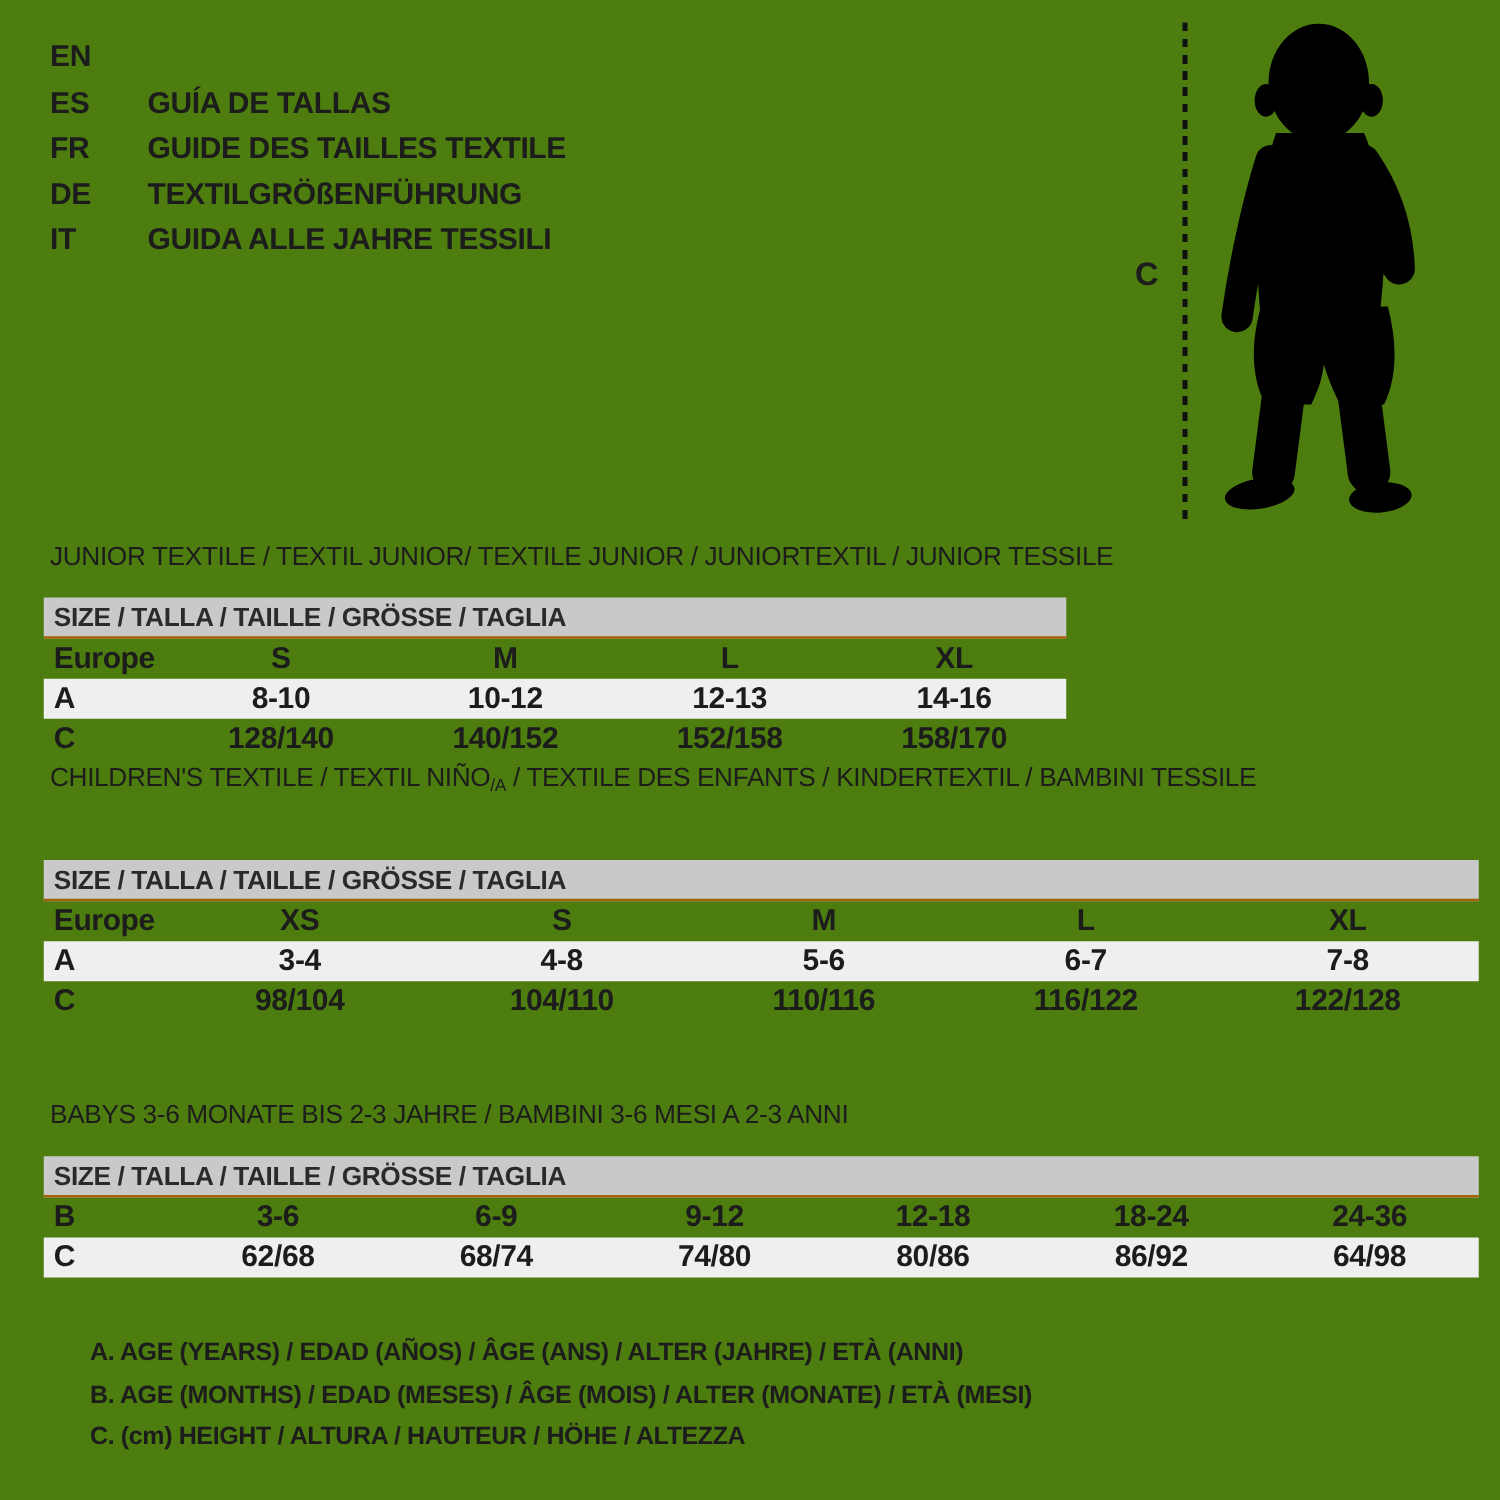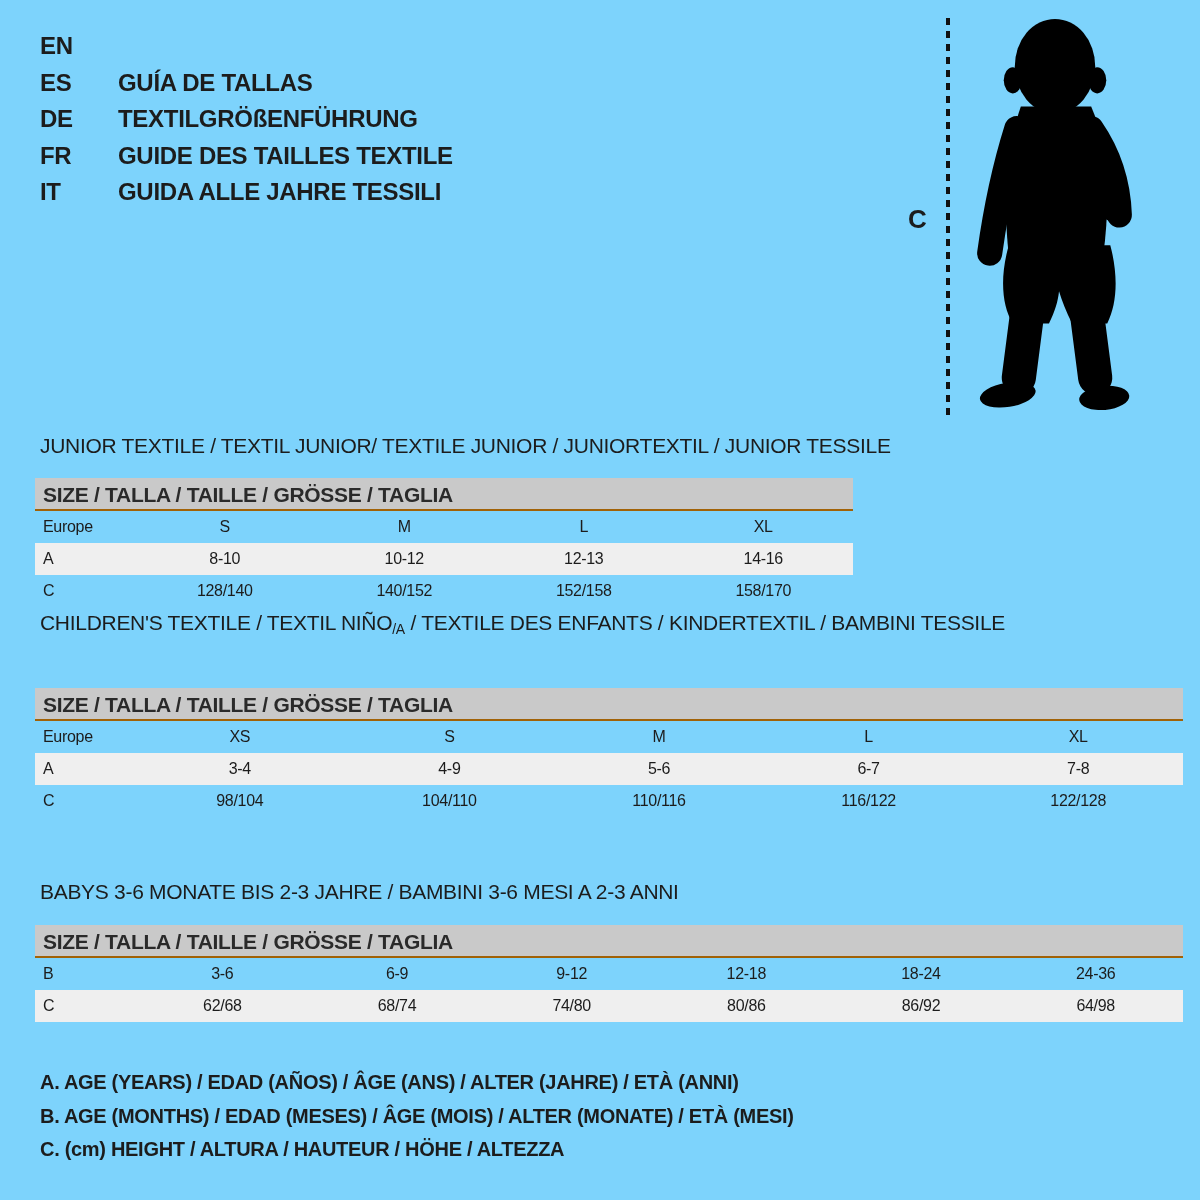--- a/index.html
+++ b/index.html
@@ -1,20 +1,20 @@
 <!DOCTYPE html>
 <html><head>
 <meta charset="utf-8">
 <style>
   html, body { margin: 0; padding: 0; background: #ffffff; }
   .canvas {
     position: relative;
     width: 1200px;
     height: 1200px;
-    background: #7dd3fc;
+    background: #4d7c0f;
     font-family: "Liberation Sans", sans-serif;
     font-stretch: condensed;
     letter-spacing: -0.3px;
     color: #1c1c1c;
     overflow: hidden;
   }
 
   
   .lang-block { position: absolute; left: 40px; top: 28px; }
   .lang-row { display: flex; font-size: 24px; font-weight: 700; line-height: 36.5px; }
@@ -41,52 +41,52 @@
   .t-junior   { top: 478px; width: 818px; }
   .t-children { top: 688px; width: 1148px; }
   .t-babies   { top: 925px; width: 1148px; }
 
   .size-bar {
     height: 33px; line-height: 33px; box-sizing: border-box;
     background: #c9c9c9; border-bottom: 2px solid #a16207;
     font-size: 21px; font-weight: 700; padding-left: 8px; color: #2a2a2a;
     white-space: nowrap; overflow: hidden;
   }
-  .trow { display: grid; height: 32px; align-items: center; font-size: 16px; }
+  .trow { display: grid; height: 32px; align-items: center; font-size: 24px; font-weight: bold; }
   .t-junior   .trow { grid-template-columns: 100px repeat(4, 1fr); }
   .t-children .trow { grid-template-columns: 100px repeat(5, 1fr); }
   .t-babies   .trow { grid-template-columns: 100px repeat(6, 1fr); }
   .trow.shaded { background: #efefef; }
   .rlabel { padding-left: 8px; text-align: left; }
   .cell { text-align: center; }
 
   
   .legend { position: absolute; left: 40px; top: 1066px; }
-  .legend-line { font-size: 20px; font-weight: 700; line-height: 33.5px; white-space: nowrap; }
+  .legend-line { font-size: 20px; font-weight: 700; line-height: 33.5px; white-space: nowrap; margin-left: 32px; }
 </style>
 </head>
 <body>
 
 <div class="canvas">
 
   <div class="lang-block">
     <div class="lang-row">
       <span class="lang-code">EN</span>
     </div>
     <div class="lang-row">
       <span class="lang-code">ES</span>
       <span class="lang-label">GUÍA DE TALLAS</span>
     </div>
     <div class="lang-row">
+      <span class="lang-code">FR</span>
+      <span class="lang-label">GUIDE DES TAILLES TEXTILE</span>
+    </div>
+    <div class="lang-row">
       <span class="lang-code">DE</span>
       <span class="lang-label">TEXTILGRÖßENFÜHRUNG</span>
-    </div>
-    <div class="lang-row">
-      <span class="lang-code">FR</span>
-      <span class="lang-label">GUIDE DES TAILLES TEXTILE</span>
     </div>
     <div class="lang-row">
       <span class="lang-code">IT</span>
       <span class="lang-label">GUIDA ALLE JAHRE TESSILI</span>
     </div>
   </div>
 
   <div class="measure-line"></div>
   <div class="measure-label">C</div>
   <svg class="silhouette" viewBox="0 0 182 402" xmlns="http://www.w3.org/2000/svg">
@@ -143,21 +143,21 @@
       <span class="rlabel">Europe</span>
       <span class="cell">XS</span>
       <span class="cell">S</span>
       <span class="cell">M</span>
       <span class="cell">L</span>
       <span class="cell">XL</span>
     </div>
     <div class="trow shaded">
       <span class="rlabel">A</span>
       <span class="cell">3-4</span>
-      <span class="cell">4-9</span>
+      <span class="cell">4-8</span>
       <span class="cell">5-6</span>
       <span class="cell">6-7</span>
       <span class="cell">7-8</span>
     </div>
     <div class="trow">
       <span class="rlabel">C</span>
       <span class="cell">98/104</span>
       <span class="cell">104/110</span>
       <span class="cell">110/116</span>
       <span class="cell">116/122</span>

